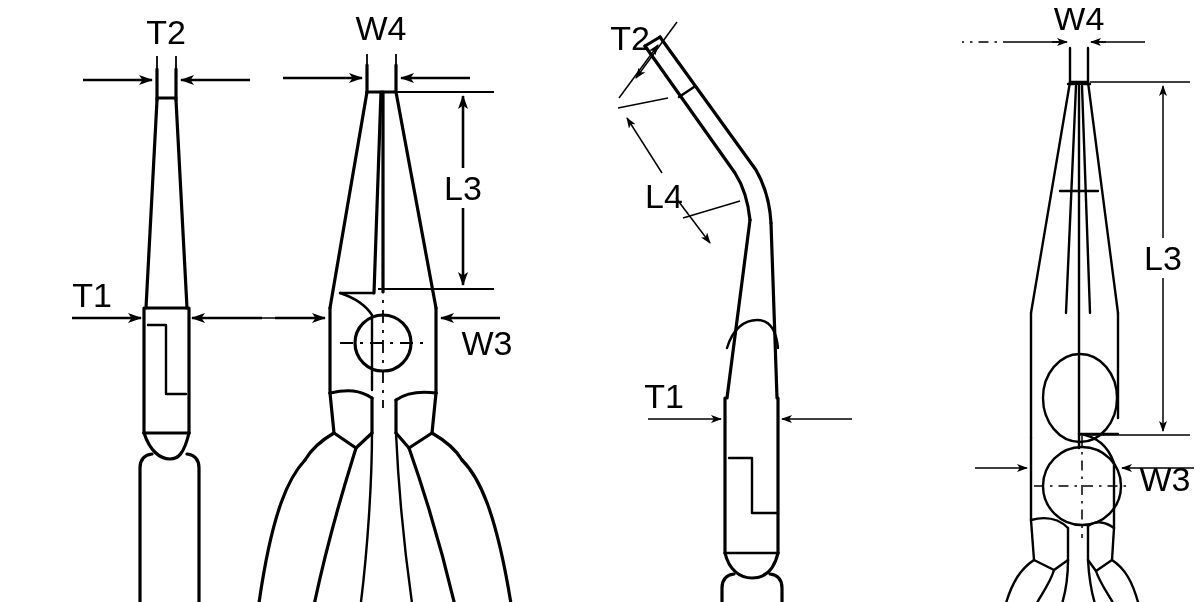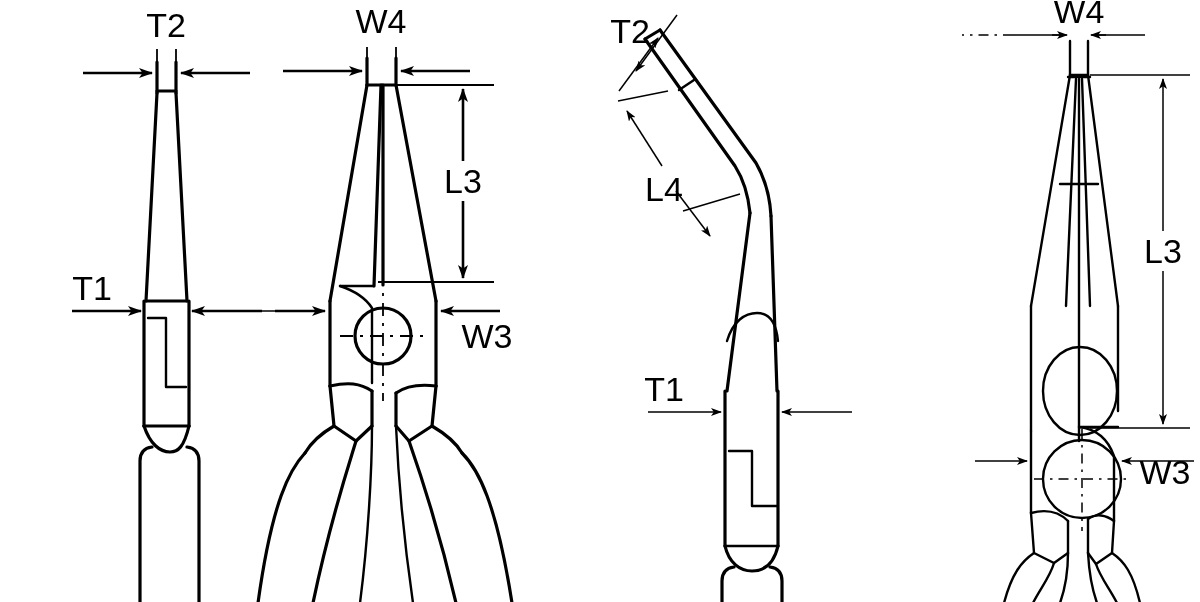--- a/index.html
+++ b/index.html
@@ -10,21 +10,21 @@
   body {
     width: 1200px;
     height: 602px;
     font-family: "Liberation Sans", sans-serif;
     overflow: hidden;
     position: relative;
   }
   #drawing-root {
     position: absolute;
     left: 0;
-    top: 1px;
+    top: 8px;
     width: 1200px;
     height: 572px;
   }
   svg {
     display: block;
   }
   .part {
     fill: none;
     stroke: #000000;
     stroke-width: 3.2;

